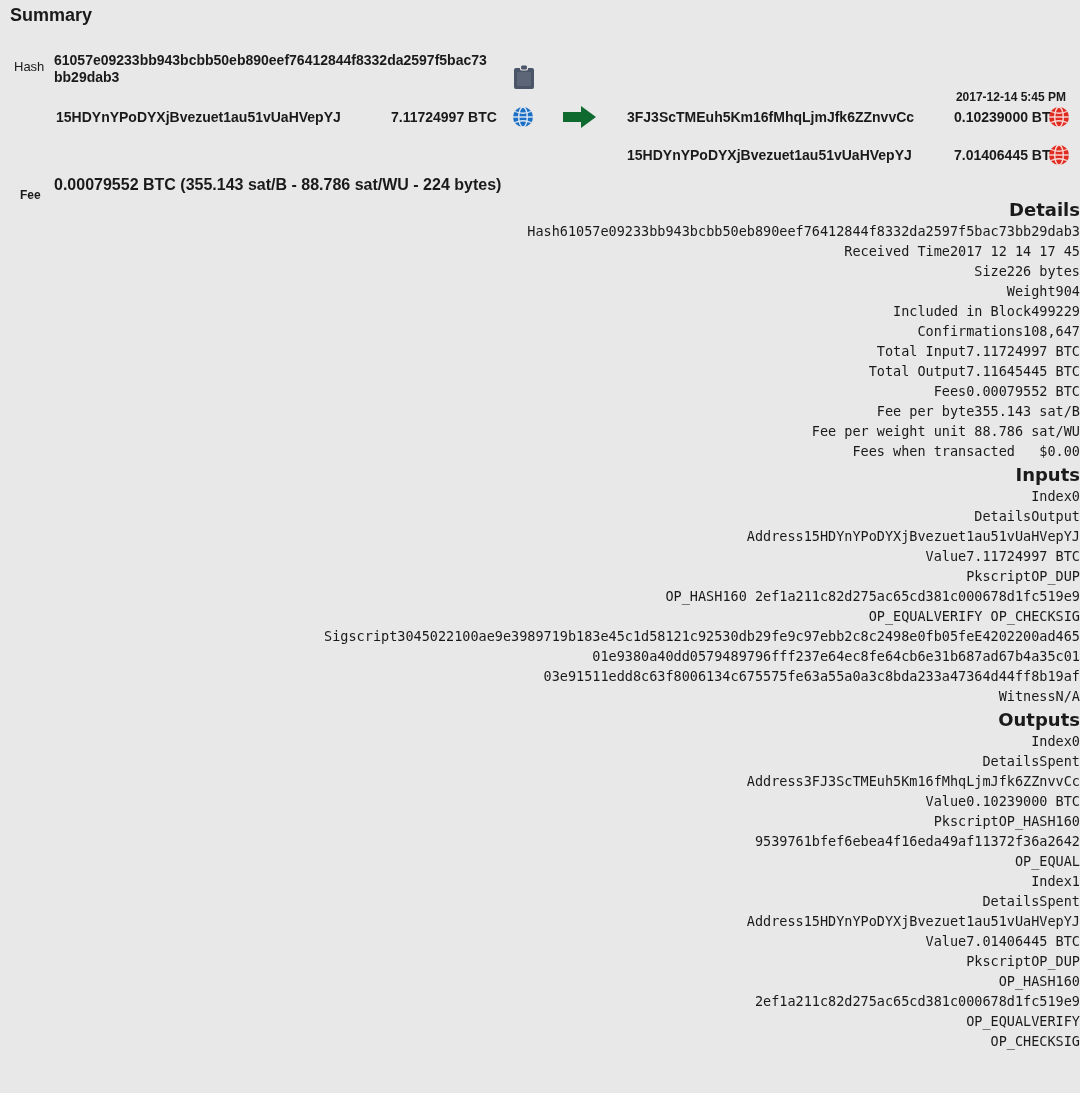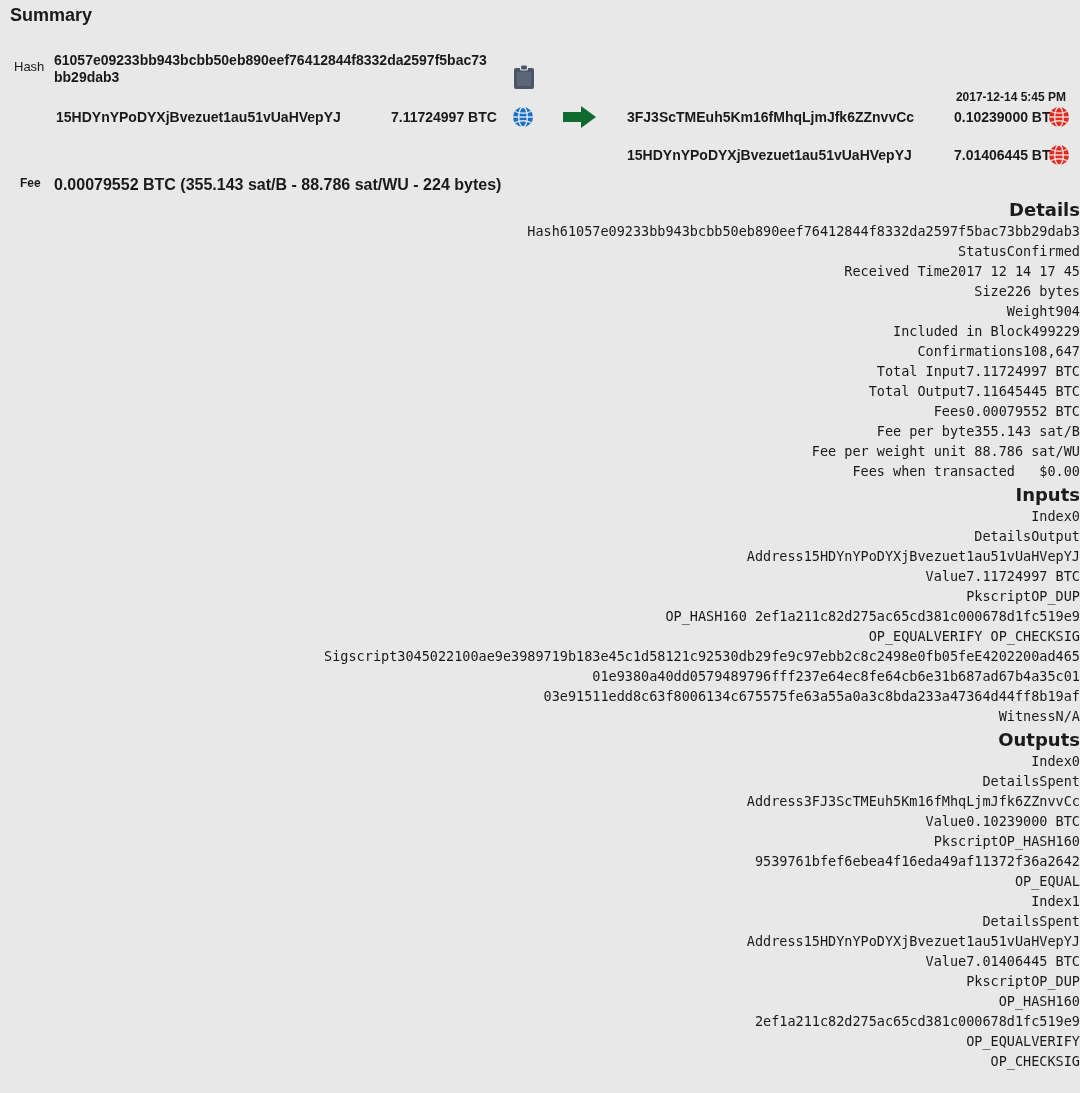--- a/index.html
+++ b/index.html
@@ -71,21 +71,21 @@
   }
   .fee-row {
     position: relative;
     margin-top: 4px;
     padding-left: 10px;
     height: 24px;
   }
   .fee-label {
     position: absolute;
     left: 10px;
-    top: 4px;
+    top: 16px;
     font-size: 12px;
     font-weight: bold;
   }
   .fee-value {
     position: absolute;
     left: 44px;
     top: 4px;
     font-size: 16px;
     font-weight: bold;
     white-space: nowrap;
@@ -200,21 +200,20 @@
   <div class="fee-row">
     <span class="fee-label">Fee</span>
     <span class="fee-value">0.00079552 BTC (355.143 sat/B - 88.786 sat/WU - 224 bytes)</span>
   </div>
 </div>
 
 <div class="mono-section">
   <div class="sec-head">Details</div>
   <div>
       <div class="kv"><span class="k">Hash</span><span class="v">61057e09233bb943bcbb50eb890eef76412844f8332da2597f5bac73bb29dab3</span></div>
-      <div class="kv"><span class="k">Status</span><span class="v">Confirmed</span></div>
       <div class="kv"><span class="k">Received Time</span><span class="v">2017 12 14 17 45</span></div>
       <div class="kv"><span class="k">Size</span><span class="v">226 bytes</span></div>
       <div class="kv"><span class="k">Weight</span><span class="v">904</span></div>
       <div class="kv"><span class="k">Included in Block</span><span class="v">499229</span></div>
       <div class="kv"><span class="k">Confirmations</span><span class="v">108,647</span></div>
       <div class="kv"><span class="k">Total Input</span><span class="v">7.11724997 BTC</span></div>
       <div class="kv"><span class="k">Total Output</span><span class="v">7.11645445 BTC</span></div>
       <div class="kv"><span class="k">Fees</span><span class="v">0.00079552 BTC</span></div>
       <div class="kv"><span class="k">Fee per byte</span><span class="v">355.143 sat/B</span></div>
       <div class="kv"><span class="k">Fee per weight unit </span><span class="v">88.786 sat/WU</span></div>

